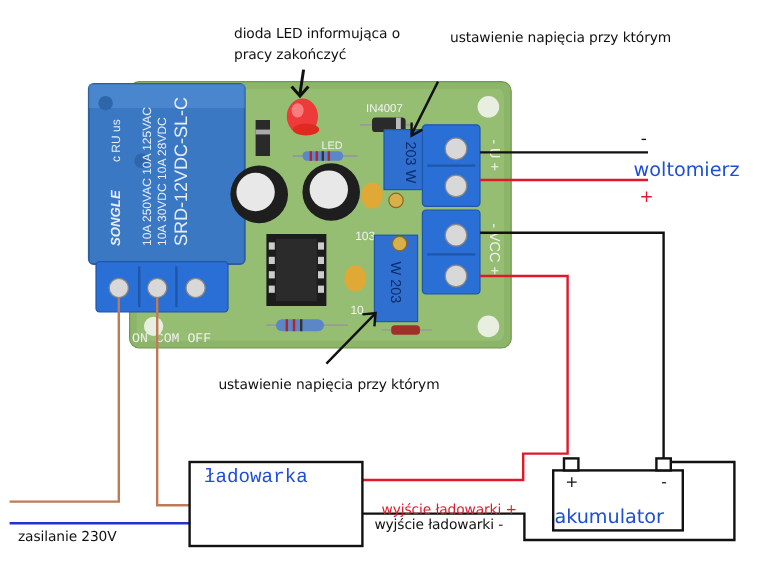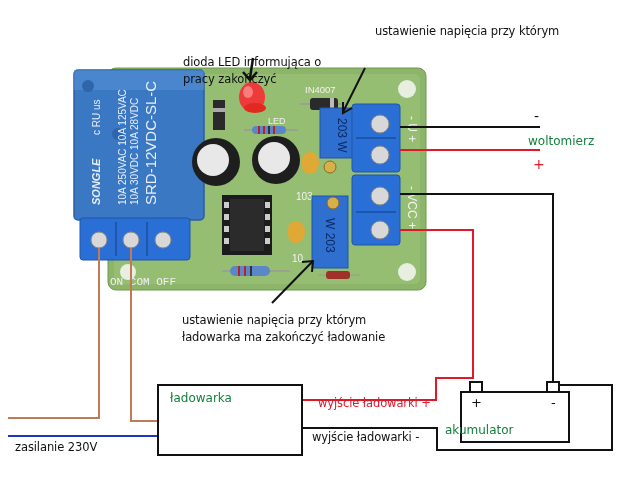--- a/index.html
+++ b/index.html
@@ -1,18 +1,18 @@
 <!DOCTYPE html>
 <html><head>
 <meta charset="utf-8">
 <style>
   html, body { margin:0; padding:0; background:#ffffff; }
   body { width:635px; height:477px; position:relative; overflow:hidden; font-family:"DejaVu Sans", sans-serif; }
   .lbl { position:absolute; color:#111; font-size:11.5px; line-height:17px; white-space:nowrap; letter-spacing:-0.1px; }
-  .lbl-big { position:absolute; color:#15803d; font-size:12px; line-height:19px; white-space:nowrap; }
+  .lbl-big { position:absolute; color:#1d4ed8; font-size:16px; line-height:19px; white-space:nowrap; }
   .lbl-red { color:#e0182a; }
   svg { position:absolute; left:0; top:0; }
 </style>
 </head>
 <body>
 
 <svg width="635" height="477" viewBox="0 0 635 477">
 
   <g>
     <rect x="108" y="68" width="318" height="222" rx="8" fill="#8db56a" stroke="#6d9a4e" stroke-width="1"></rect>
@@ -168,41 +168,40 @@
   <g>
     <line x1="365" y1="68" x2="343" y2="112" stroke="#111" stroke-width="2"></line>
     <polyline points="343,102 343,113 352,108" fill="none" stroke="#111" stroke-width="2"></polyline>
   </g>
   <g>
     <line x1="272" y1="303" x2="312" y2="262" stroke="#111" stroke-width="2"></line>
     <polyline points="302,262 313,261 312,272" fill="none" stroke="#111" stroke-width="2"></polyline>
   </g>
 </svg>
 
-<div class="lbl" style="left:183px;top:20px;margin-top:34px;">
+<div class="lbl" style="left:195px;top:20px;">
   <div>dioda LED informująca o</div>
   <div>pracy zakończyć</div>
 </div>
 
 <div class="lbl" style="left:375px;top:23px;">
   <div>ustawienie napięcia przy którym</div>
 </div>
 
 <div class="lbl" style="left:182px;top:312px;">
   <div>ustawienie napięcia przy którym</div>
-  <div>ładowarka ma zakończyć ładowanie</div>
 </div>
 
 <div class="lbl" style="left:534px;top:108px;font-size:14px;">-</div>
 <div class="lbl-big" style="left:528px;top:132px;">woltomierz</div>
 <div class="lbl lbl-red" style="left:533px;top:156px;font-size:14px;">+</div>
 
-<div class="lbl-big" style="left:170px;top:388px;line-height:21px;">
+<div class="lbl-big" style="left:170px;top:388px;line-height:21px;font-family:Liberation Mono, monospace;">
   <div>ładowarka</div>
 </div>
 
 <div class="lbl" style="left:15px;top:439px;">zasilanie 230V</div>
-<div class="lbl lbl-red" style="left:318px;top:395px;text-align:right;">wyjście ładowarki +</div>
+<div class="lbl lbl-red" style="left:318px;top:416px;text-align:right;">wyjście ładowarki +</div>
 <div class="lbl" style="left:312px;top:429px;">wyjście ładowarki -</div>
 
 <div class="lbl" style="left:471px;top:394px;font-size:13px;">+</div>
 <div class="lbl" style="left:551px;top:394px;font-size:13px;">-</div>
-<div class="lbl-big" style="left:445px;top:421px;">akumulator</div>
+<div class="lbl-big" style="left:462px;top:421px;">akumulator</div>
 
 </body></html>

